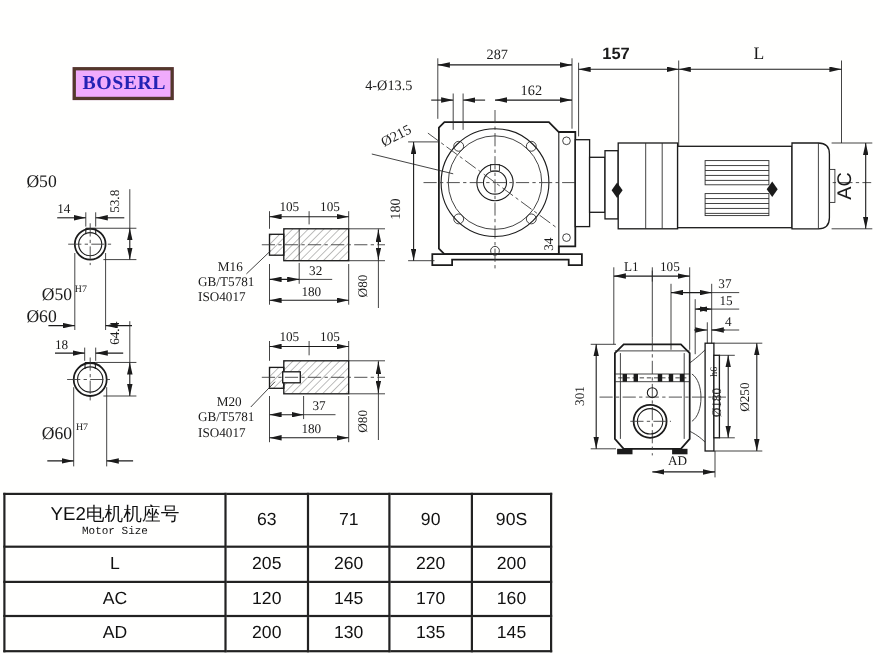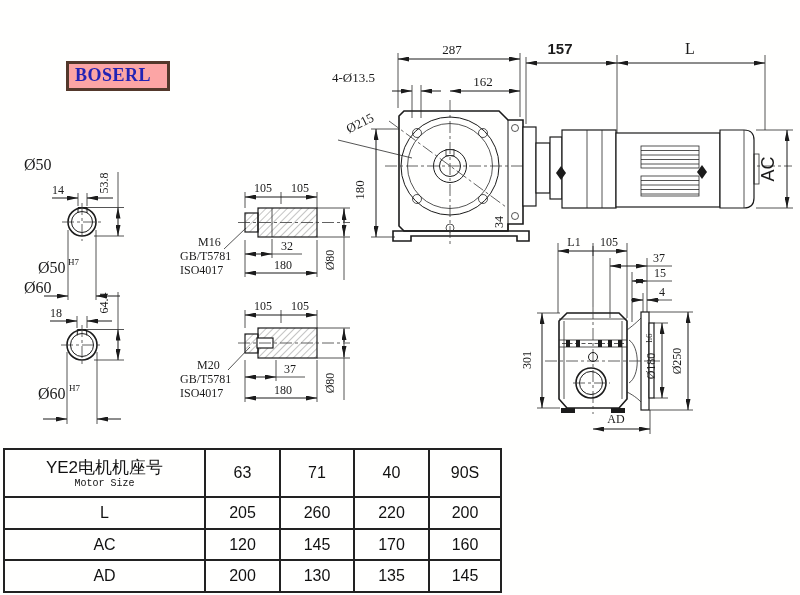--- a/index.html
+++ b/index.html
@@ -1,21 +1,21 @@
 <!DOCTYPE html>
 <html><head>
 <meta charset="utf-8">
 <style>
   html,body{margin:0;padding:0;background:#fff;}
   #page{position:relative;width:800px;height:595px;background:#fffffe;overflow:hidden;
         font-family:"Liberation Sans",sans-serif;color:#111;}
   #title{position:absolute;left:3px;top:-2px;font-size:31px;font-weight:bold;
          letter-spacing:0px;white-space:nowrap;}
-  #logo{position:absolute;left:66px;top:61px;border:3px solid #53382b;background:#fca5a5;
-        padding:1px 16px 2px 6px;}
+  #logo{position:absolute;left:66px;top:61px;border:3px solid #53382b;background:#f0abfc;
+        padding:1px 4px 2px 6px;}
   #logo span{font-family:"Liberation Serif",serif;font-weight:bold;font-size:18px;color:#2323b4;letter-spacing:0.5px;}
   svg{position:absolute;left:0;top:0;}
   svg text{fill:#1b1b1b;font-family:"Liberation Serif",serif;}
   .ds{font-size:13px;}
   .dm{font-size:12px;}
   .lb{font-size:16px;}
   .sup{font-size:9px;}
   .bold-sans{font-family:"Liberation Sans",sans-serif;font-weight:bold;font-size:15px;}
   .sans{font-family:"Liberation Sans",sans-serif;font-size:18px;}
   .ln{stroke:#1b1b1b;stroke-width:1;fill:none;}
@@ -330,21 +330,21 @@
         <col style="width:72px">
     </colgroup>
     <tbody>
         <tr style="height:44px">
       <td>
         <div class="hcn">YE2电机机座号</div>
         <div class="hen">Motor Size</div>
       </td>
       <td>63</td>
       <td>71</td>
-      <td>40</td>
+      <td>90</td>
       <td>90S</td>
     </tr>
     <tr style="height:29px">
       <td>L</td>
       <td>205</td>
       <td>260</td>
       <td>220</td>
       <td>200</td>
     </tr>
     <tr style="height:29px">

